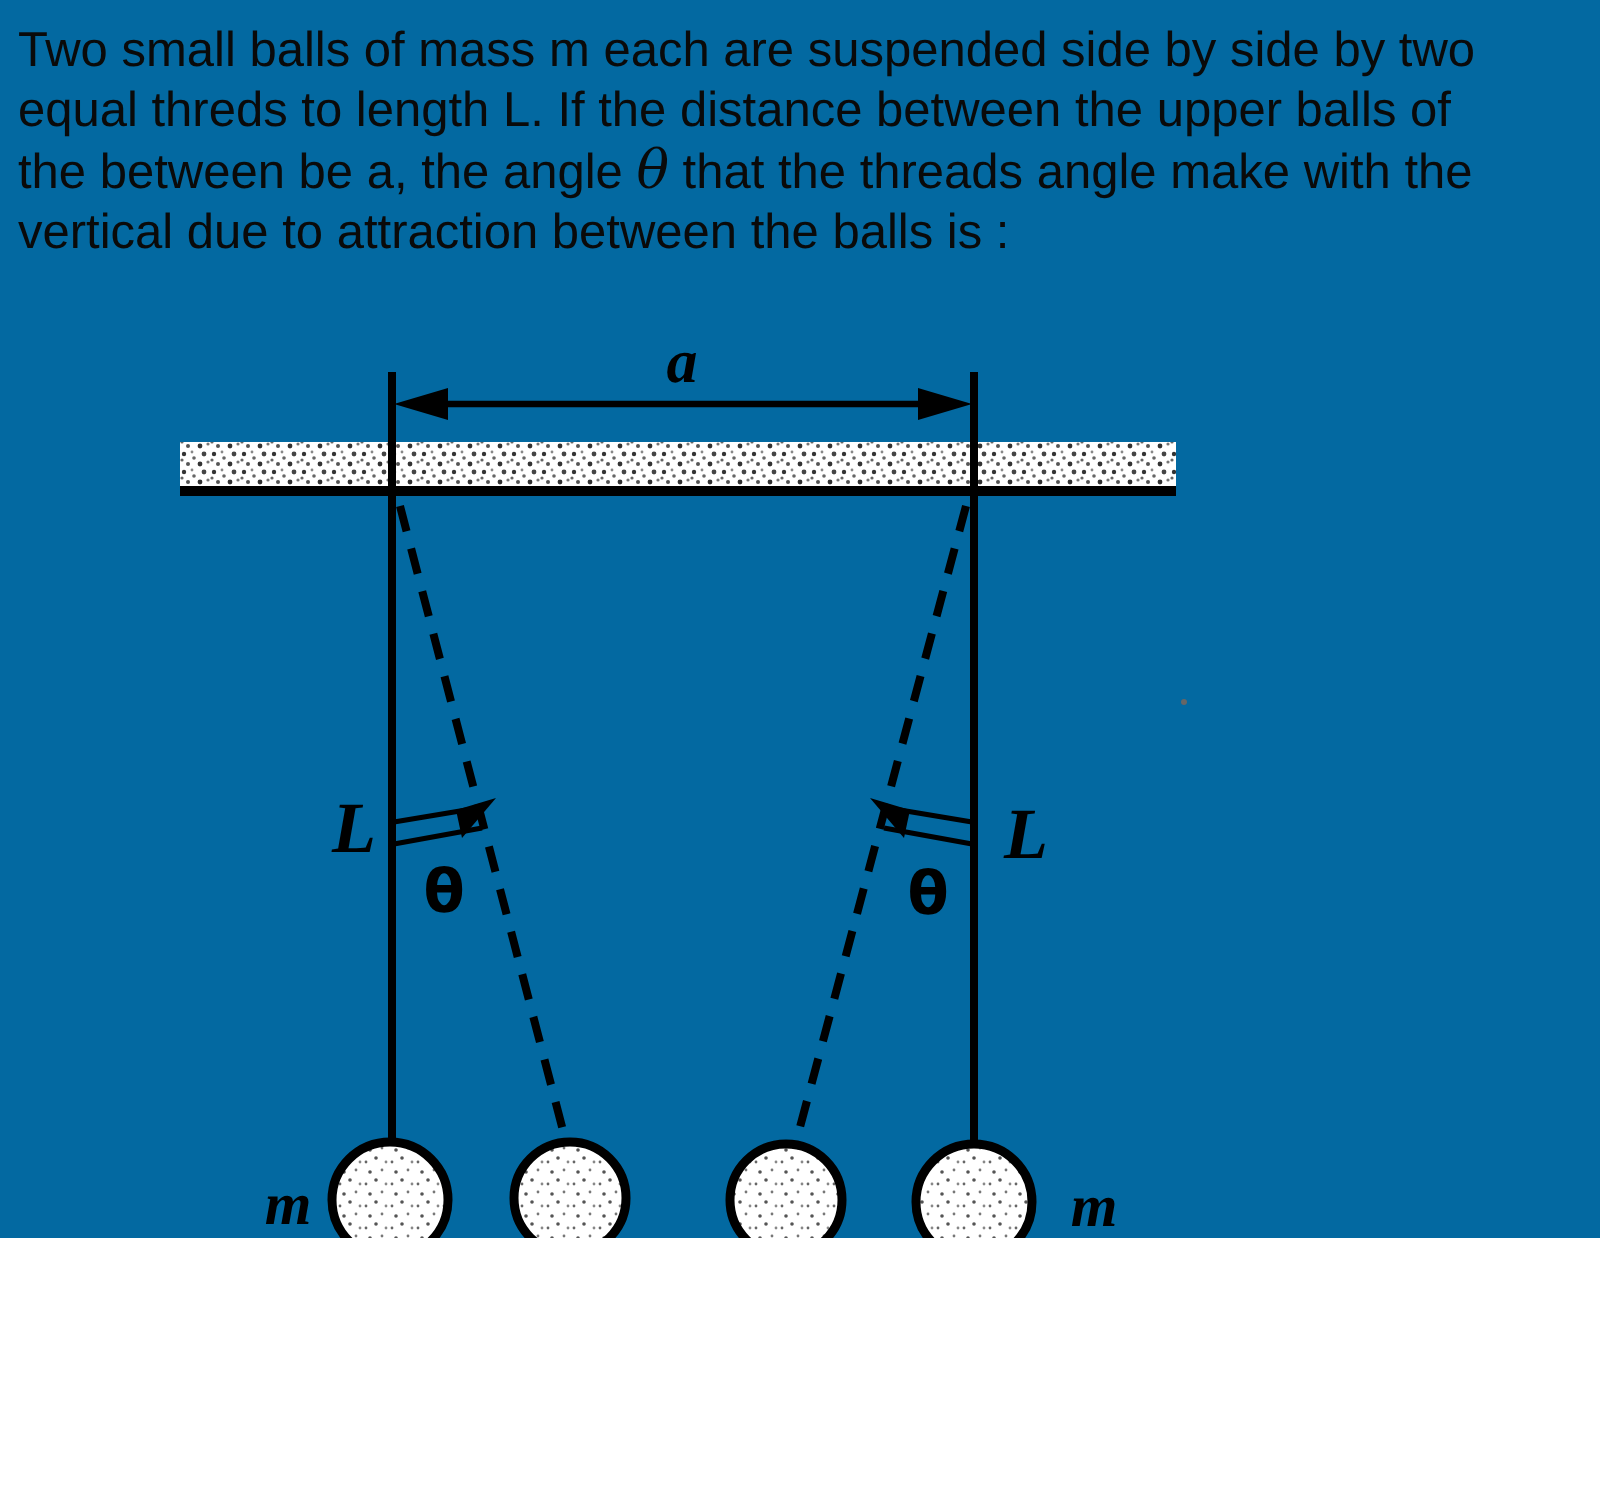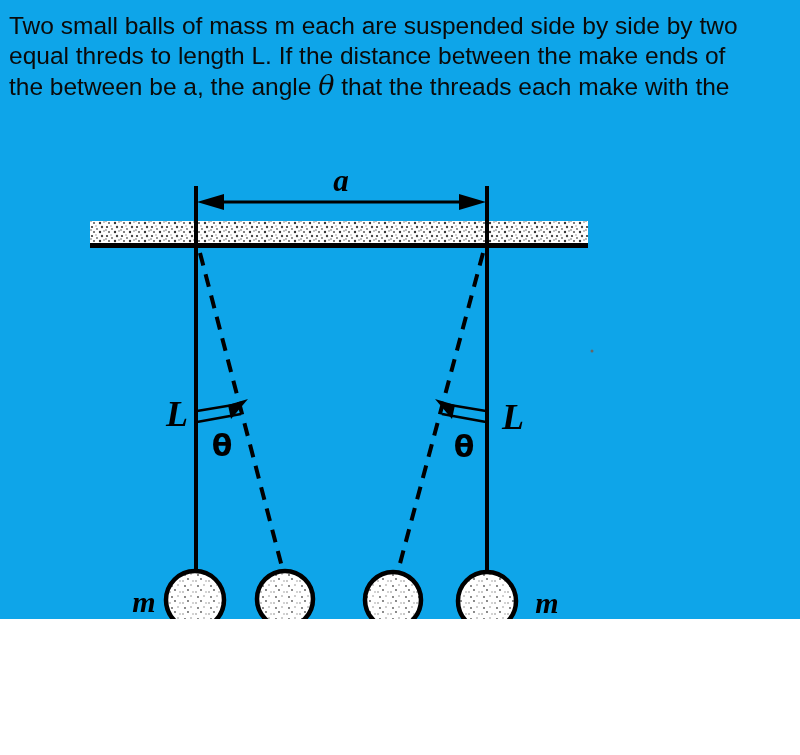--- a/index.html
+++ b/index.html
@@ -1,20 +1,20 @@
 <!DOCTYPE html>
 <html><head>
 <meta charset="utf-8">
 <style>
   html, body { margin: 0; padding: 0; background: #ffffff; }
   .page {
     position: relative;
     width: 800px;
     height: 619px;
-    background: #0ea5e9;
+    background: #0369a1;
     overflow: hidden;
     font-family: "Liberation Sans", sans-serif;
   }
   .problem-text {
     position: absolute;
     left: 9px;
     top: 11px;
     width: 788px;
     color: #0a0a0a;
     font-size: 24.5px;
@@ -51,22 +51,23 @@
     font-weight: 700;
   }
 </style>
 </head>
 <body>
 
 <div class="page">
 
   <div class="problem-text">
     <div class="line">Two small balls of mass m each are suspended side by side by two</div>
-    <div class="line">equal threds to length L. If the distance between the make ends of</div>
-    <div class="line"><span>the between be a, the angle </span><span class="theta-inline">θ</span><span> that the threads each make with the</span></div>
+    <div class="line">equal threds to length L. If the distance between the upper balls of</div>
+    <div class="line"><span>the between be a, the angle </span><span class="theta-inline">θ</span><span> that the threads angle make with the</span></div>
+    <div class="line">vertical due to attraction between the balls is :</div>
   </div>
 
   <svg class="figure-svg" viewBox="0 0 800 755">
     <defs>
       <pattern id="ceilpat" width="15" height="9" patternUnits="userSpaceOnUse">
         <rect width="15" height="9" fill="#ffffff"></rect>
         <circle cx="2" cy="2" r="1.1" fill="#333333"></circle>
         <circle cx="7" cy="4" r="0.9" fill="#666666"></circle>
         <circle cx="12" cy="2" r="1.2" fill="#444444"></circle>
         <circle cx="4" cy="7" r="1.0" fill="#555555"></circle>

